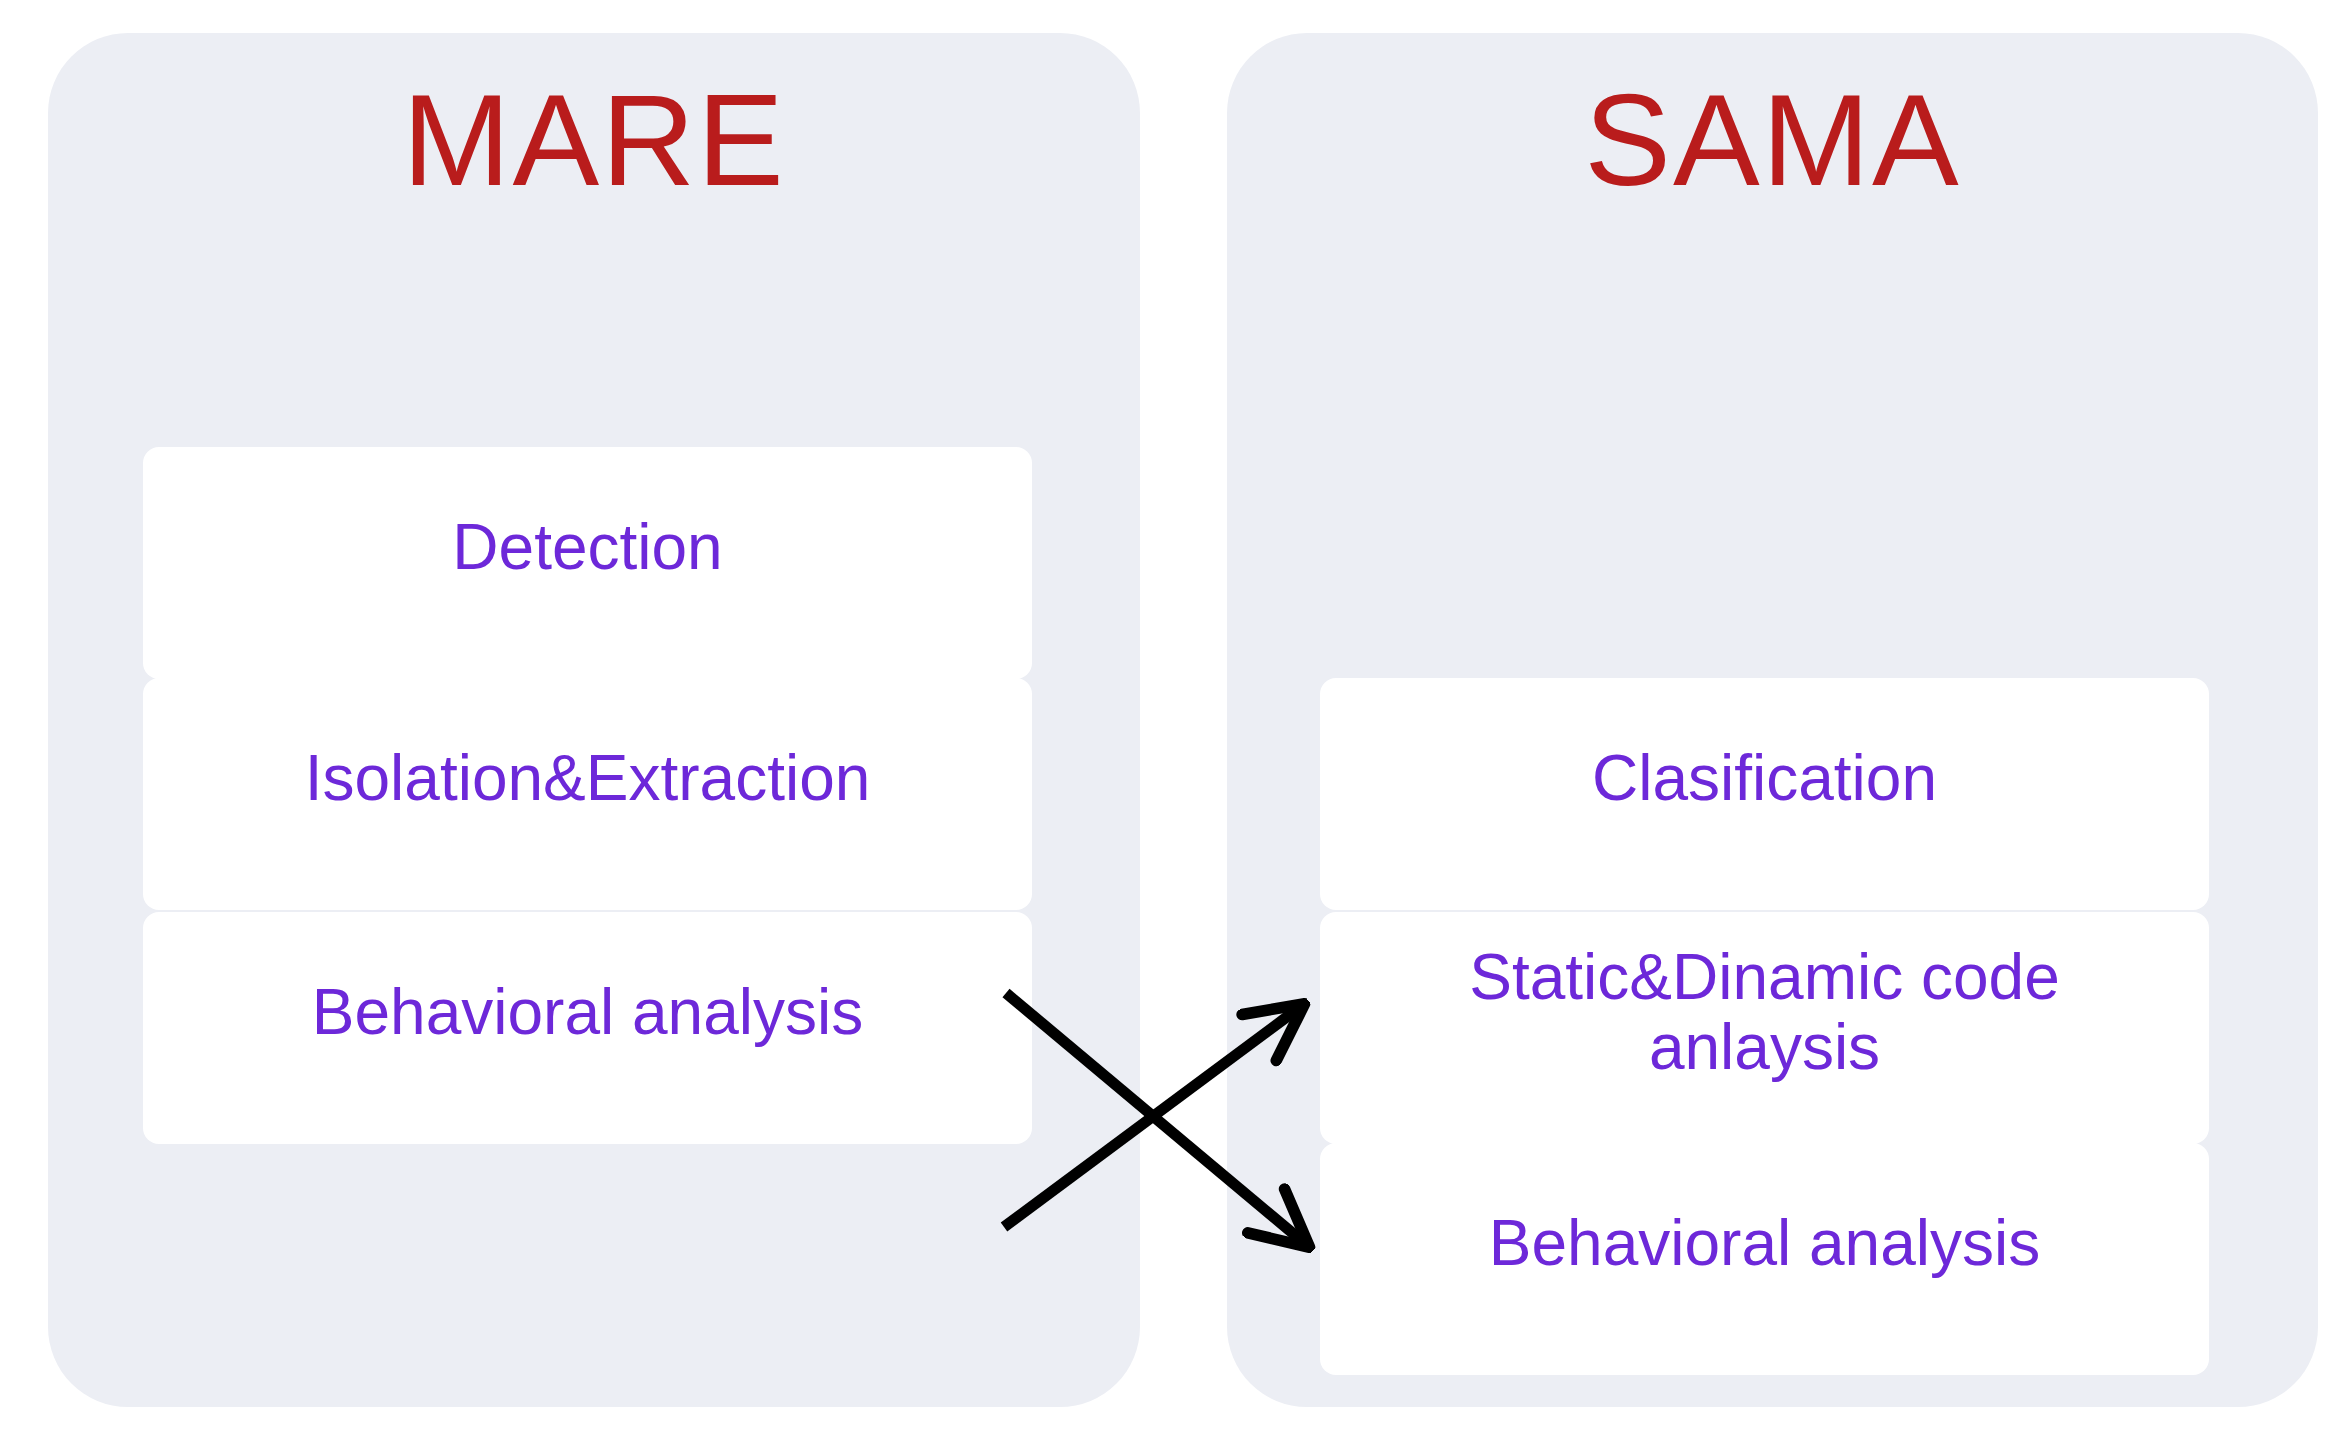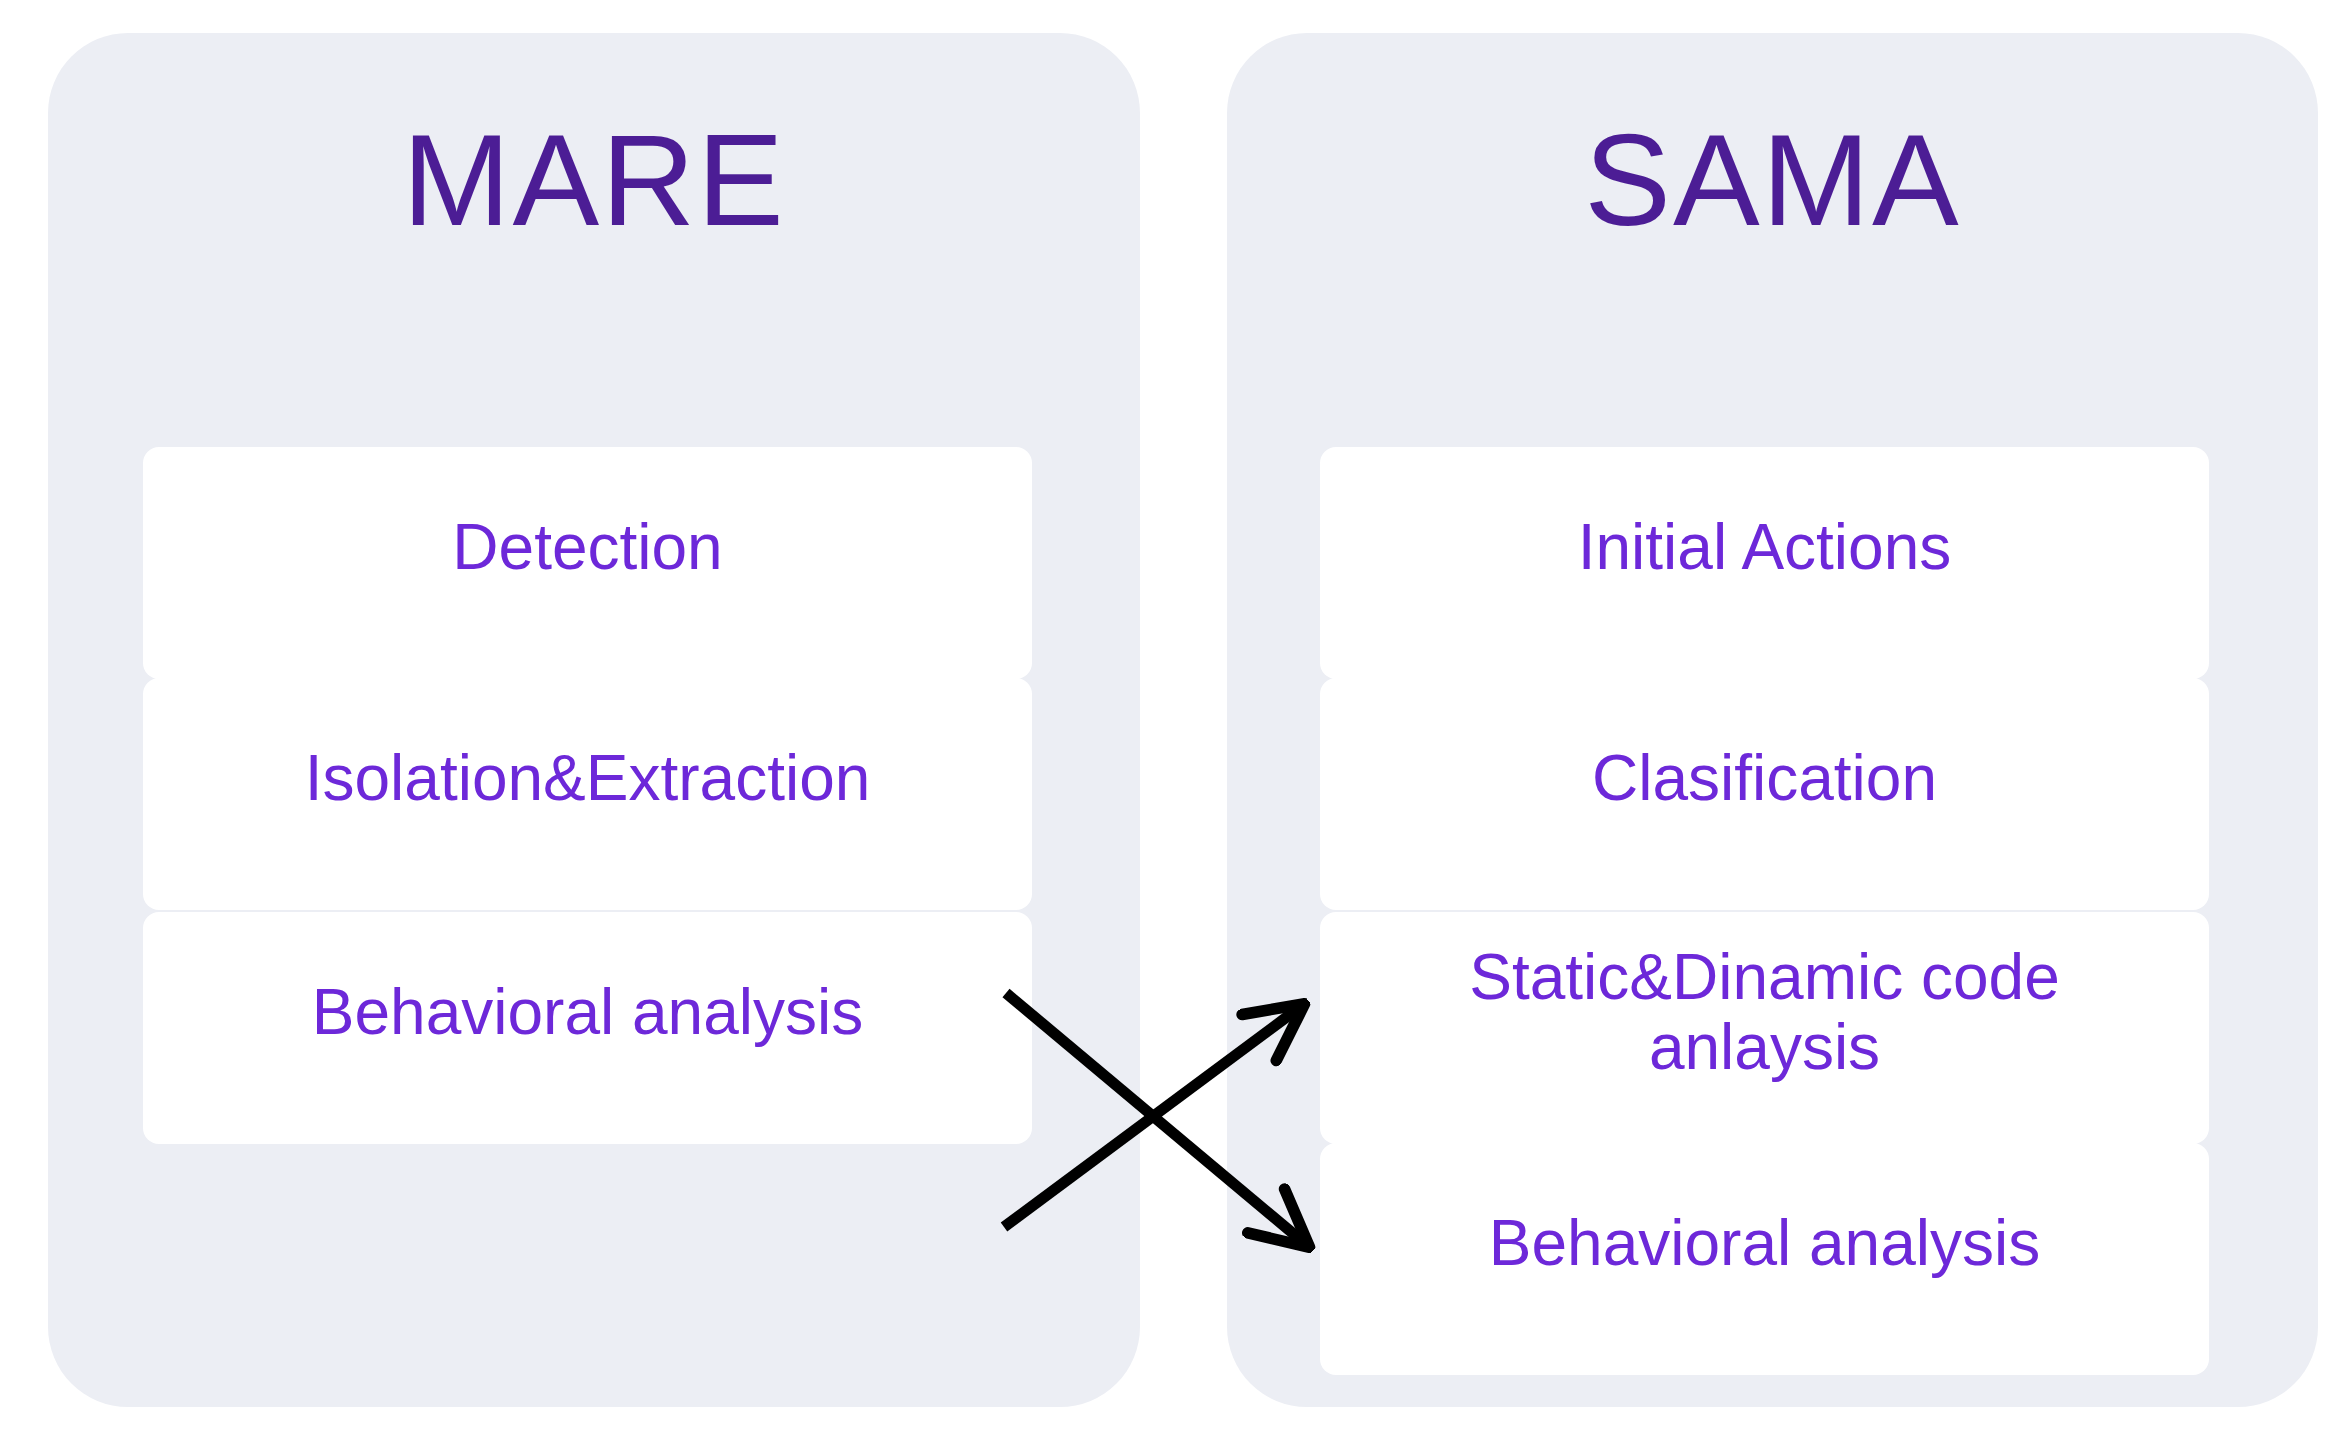--- a/index.html
+++ b/index.html
@@ -25,23 +25,22 @@
   .panel.left  { left: 48px;   width: 1092px; }
   .panel.right { left: 1227px; width: 1091px; }
   .panel-title {
     position: absolute;
     top: 42px;
     left: 0;
     width: 100%;
     text-align: center;
     font-size: 130px;
     letter-spacing: 2px;
-    color: #4c1d95;
+    color: #b91c1c;
     line-height: 1.0;
-    margin-top: 40px;
   }
   .pbox {
     position: absolute;
     width: 889px;
     height: 200px;
     background: #ffffff;
     border-radius: 16px;
     display: flex;
     align-items: center;
     justify-content: center;
@@ -83,23 +82,20 @@
     <div class="pbox r1">
       <span class="pbox-label">Isolation&amp;Extraction</span>
     </div>
     <div class="pbox r2">
       <span class="pbox-label">Behavioral analysis</span>
     </div>
   </div>
 
   <div class="panel right">
     <div class="panel-title">SAMA</div>
-    <div class="pbox r0">
-      <span class="pbox-label">Initial Actions</span>
-    </div>
     <div class="pbox r1">
       <span class="pbox-label">Clasification</span>
     </div>
     <div class="pbox r2">
       <span class="pbox-label">Static&amp;Dinamic code anlaysis</span>
     </div>
     <div class="pbox r3">
       <span class="pbox-label">Behavioral analysis</span>
     </div>
   </div>

